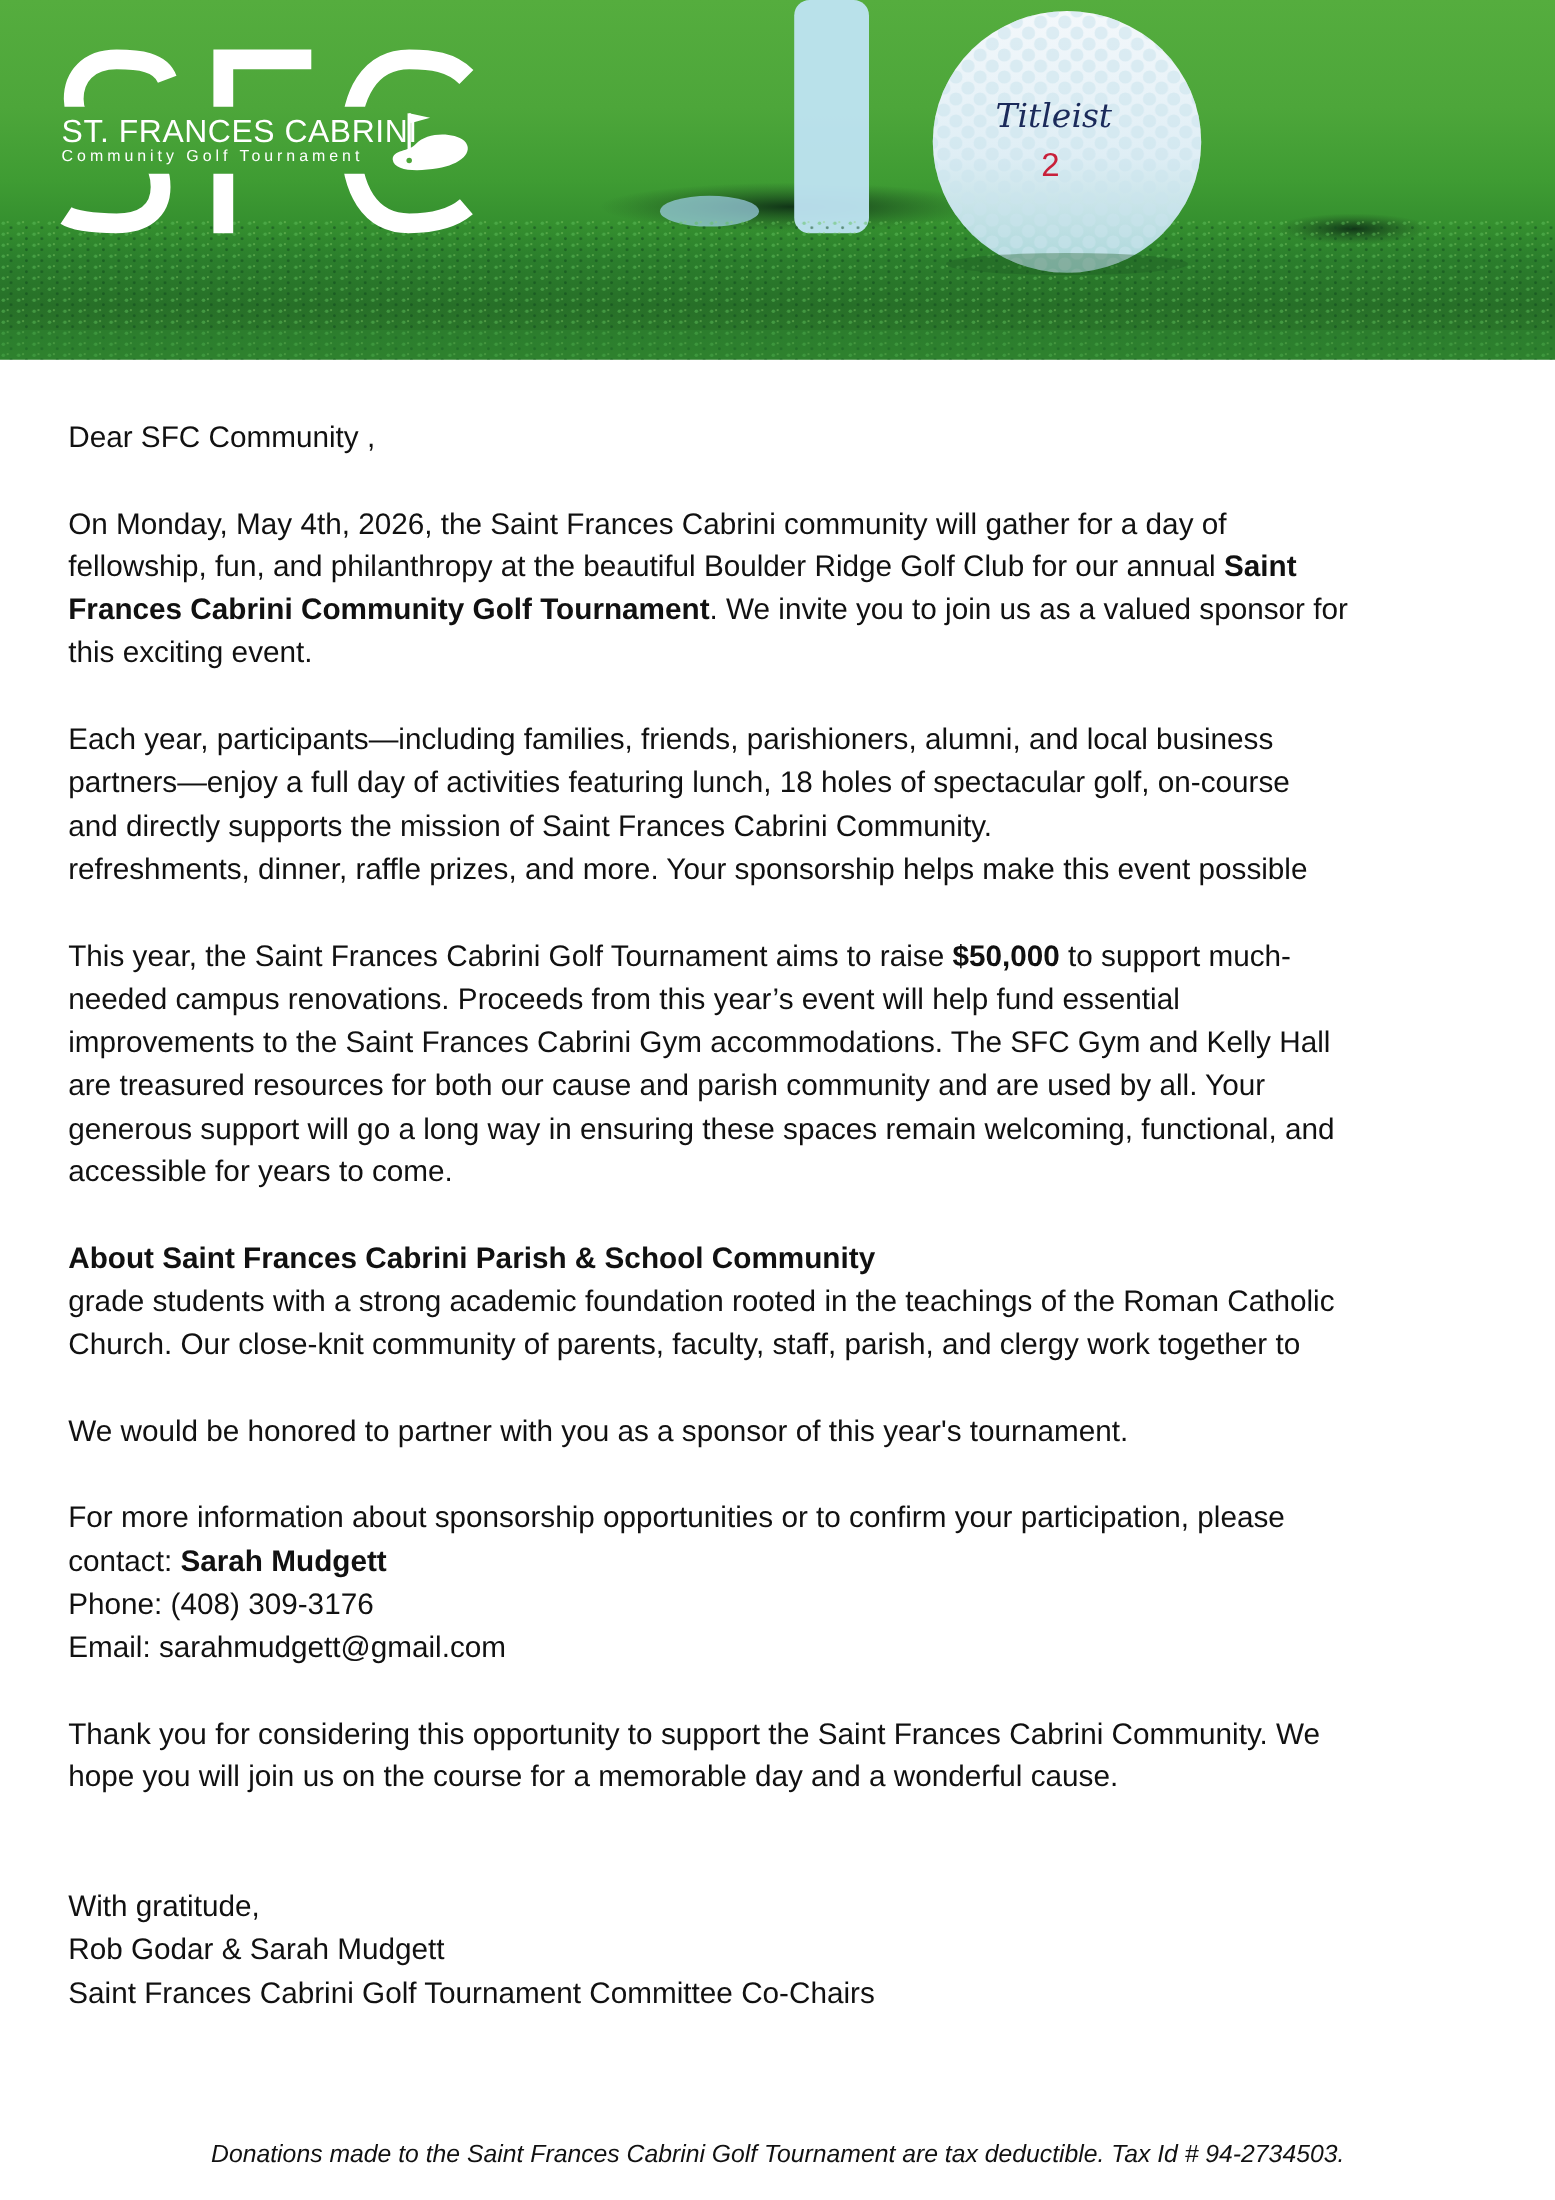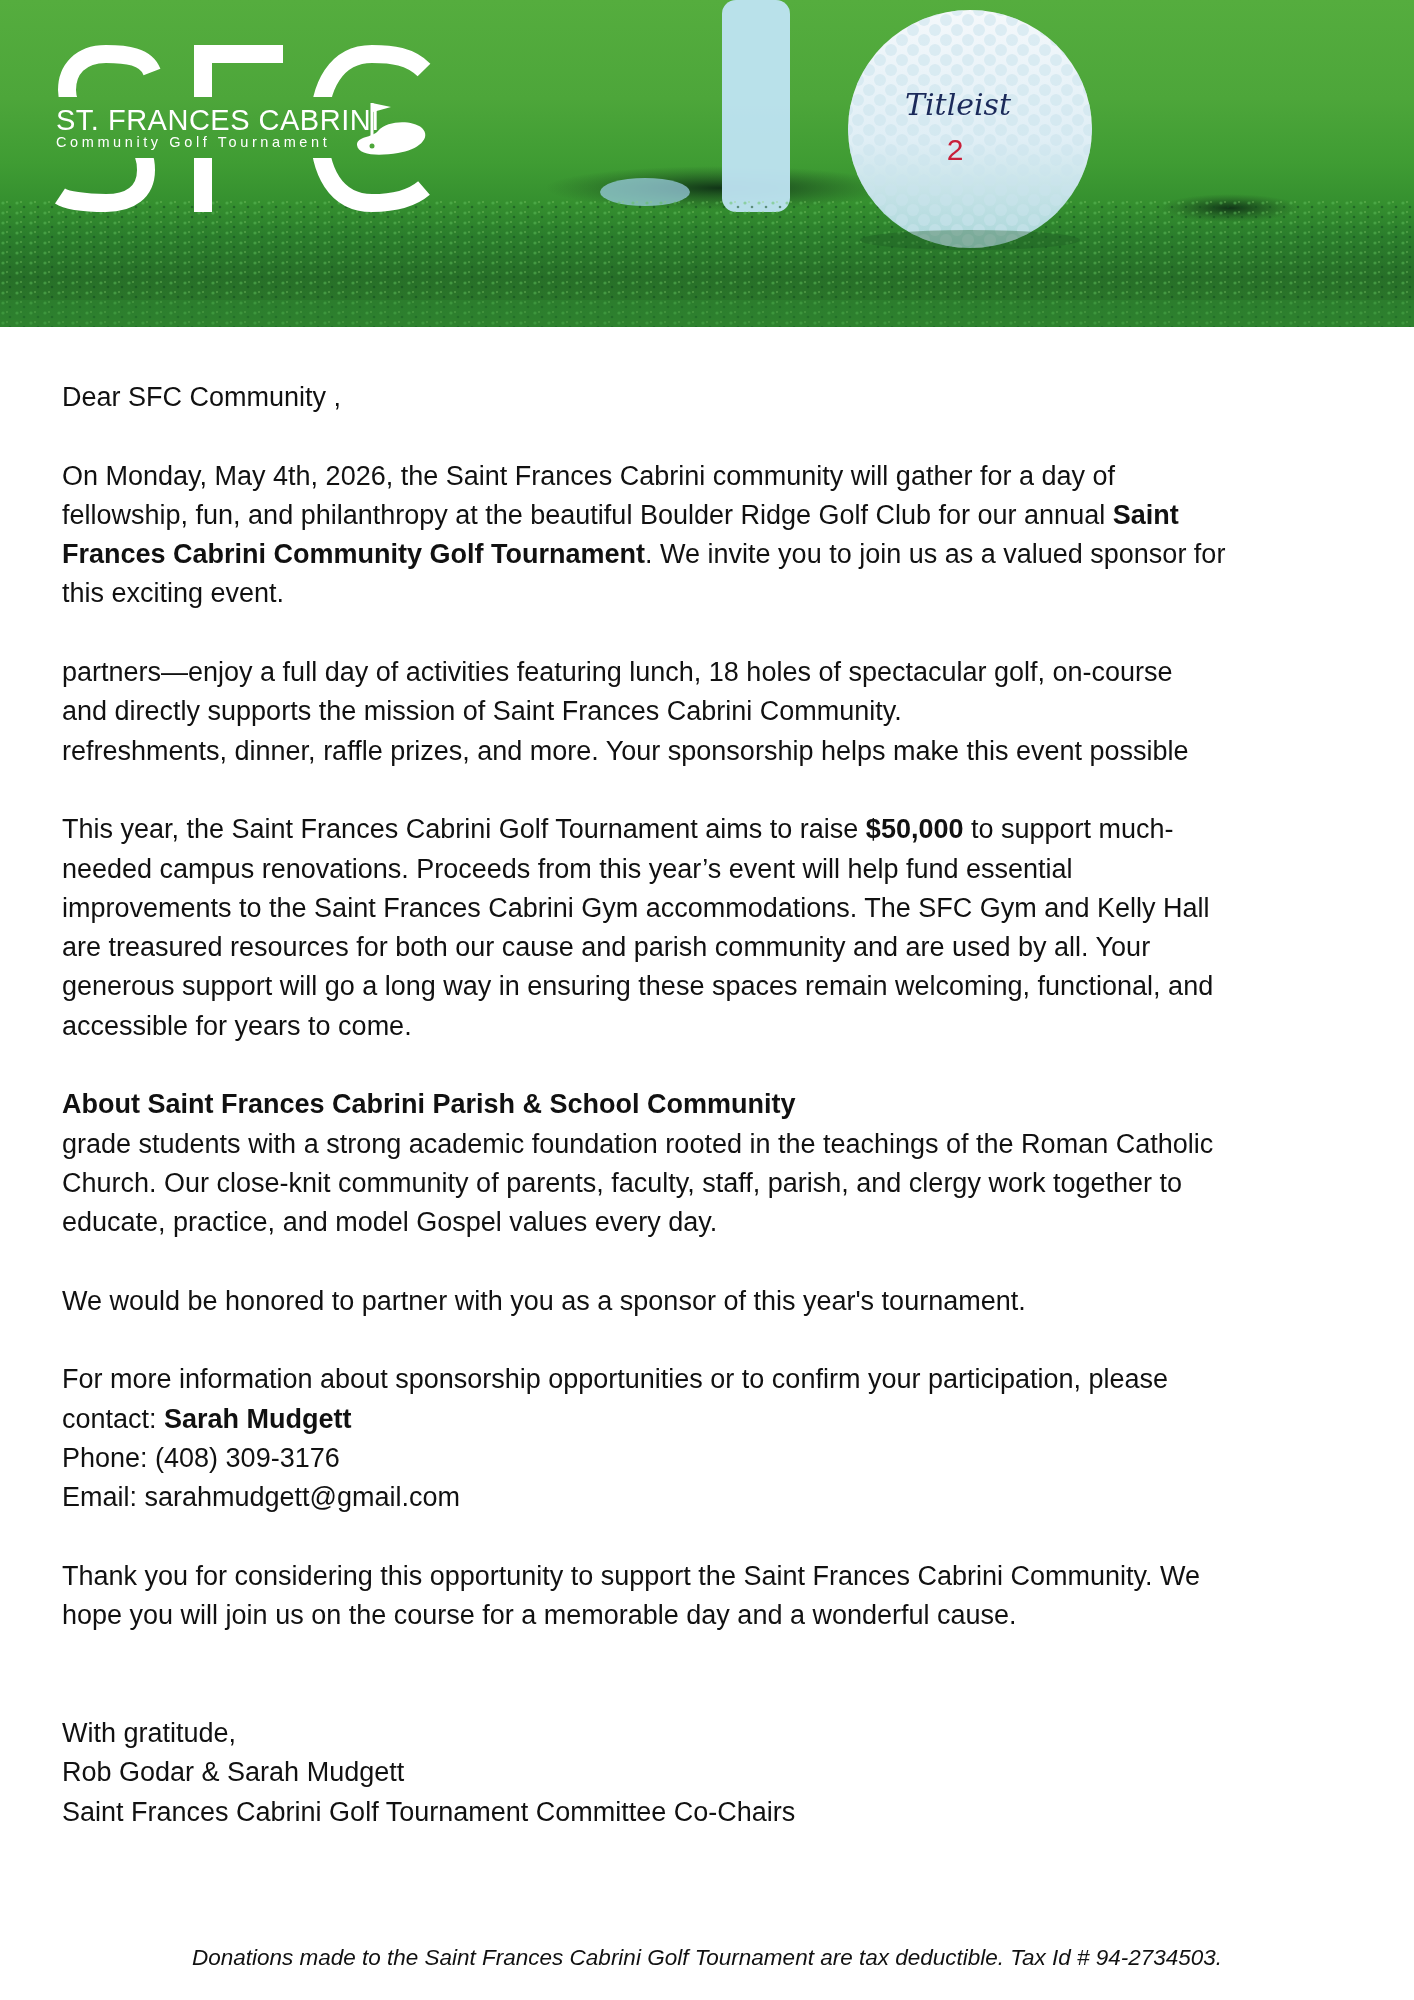--- a/index.html
+++ b/index.html
@@ -101,41 +101,41 @@
 
   <div>
     <div class="line">On Monday, May 4th, 2026, the Saint Frances Cabrini community will gather for a day of</div>
     <div class="line"><span>fellowship, fun, and philanthropy at the beautiful Boulder Ridge Golf Club for our annual </span><b>Saint</b></div>
     <div class="line"><b>Frances Cabrini Community Golf Tournament</b><span>. We invite you to join us as a valued sponsor for</span></div>
     <div class="line">this exciting event.</div>
   </div>
   <div class="blank"></div>
 
   <div>
+    <div class="line">Each year, participants—including families, friends, parishioners, alumni, and local business</div>
     <div class="line">partners—enjoy a full day of activities featuring lunch, 18 holes of spectacular golf, on-course</div>
     <div class="line">and directly supports the mission of Saint Frances Cabrini Community.</div>
     <div class="line">refreshments, dinner, raffle prizes, and more. Your sponsorship helps make this event possible</div>
   </div>
   <div class="blank"></div>
 
   <div>
     <div class="line"><span>This year, the Saint Frances Cabrini Golf Tournament aims to raise </span><b>$50,000</b><span> to support much-</span></div>
     <div class="line">needed campus renovations. Proceeds from this year’s event will help fund essential</div>
     <div class="line">improvements to the Saint Frances Cabrini Gym accommodations. The SFC Gym and Kelly Hall</div>
     <div class="line">are treasured resources for both our cause and parish community and are used by all. Your</div>
     <div class="line">generous support will go a long way in ensuring these spaces remain welcoming, functional, and</div>
     <div class="line">accessible for years to come.</div>
   </div>
   <div class="blank"></div>
 
   <div>
     <div class="line" style="font-weight:bold">About Saint Frances Cabrini Parish &amp; School Community</div>
     <div class="line">grade students with a strong academic foundation rooted in the teachings of the Roman Catholic</div>
     <div class="line">Church. Our close-knit community of parents, faculty, staff, parish, and clergy work together to</div>
-    <div class="line">educate, practice, and model Gospel values every day.</div>
   </div>
   <div class="blank"></div>
 
   <div class="line">We would be honored to partner with you as a sponsor of this year's tournament.</div>
   <div class="blank"></div>
 
   <div>
     <div class="line">For more information about sponsorship opportunities or to confirm your participation, please</div>
     <div class="line"><span>contact: </span><b>Sarah Mudgett</b></div>
     <div class="line">Phone: (408) 309-3176</div>

